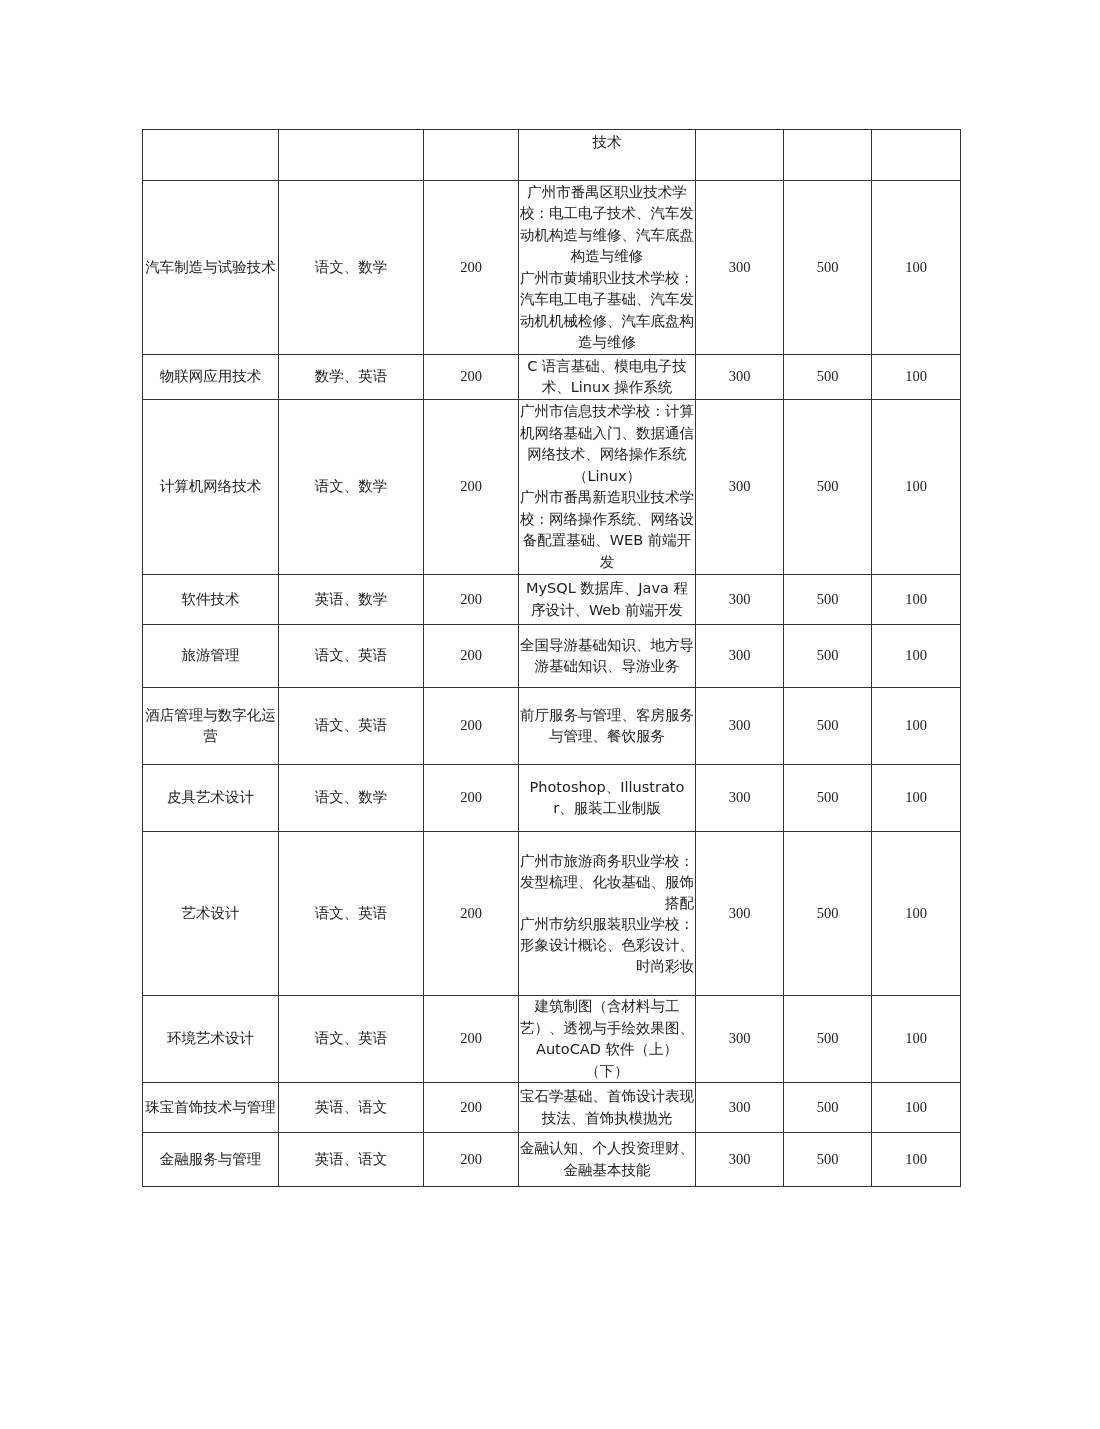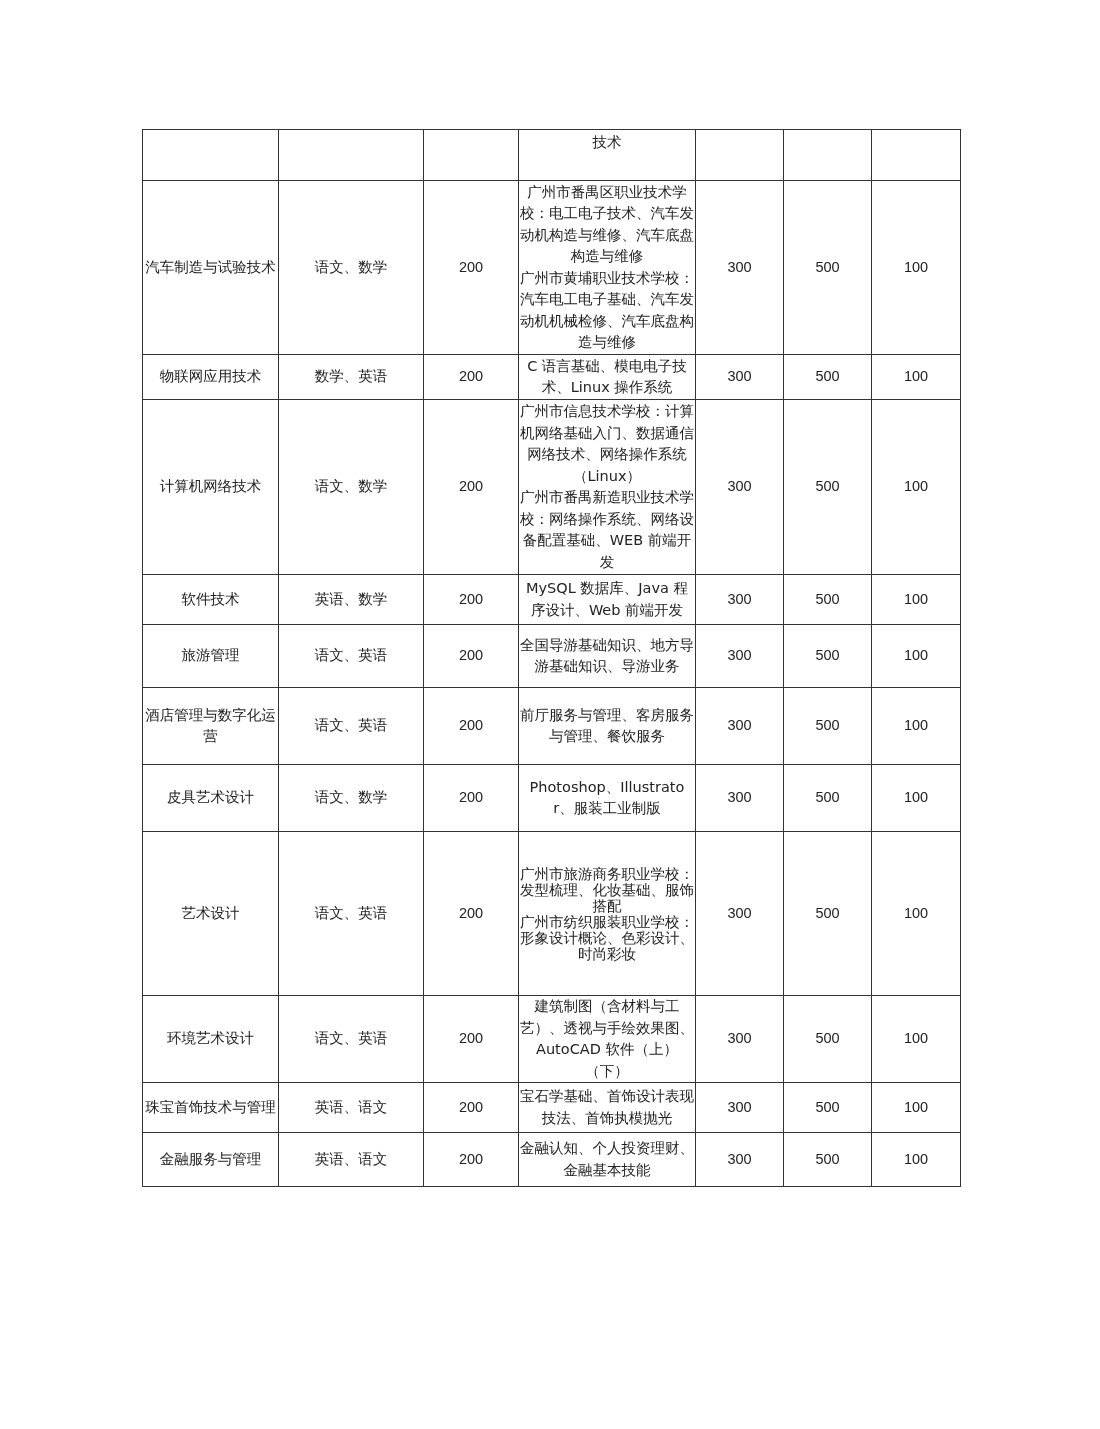--- a/index.html
+++ b/index.html
@@ -33,36 +33,37 @@
       border: 1.5px solid #333333;
       padding: 0 1px;
       text-align: center;
       vertical-align: middle;
       font-size: 14.5px;
       line-height: 21.5px;
       overflow: hidden;
       word-break: break-all;
     }
     td.num {
-      font-family: Liberation Sans, sans-serif;
+      font-family: Liberation Serif, serif;
       font-size: 14.5px;
     }
     td.courses {
       font-size: 14.5px;
       line-height: 21.5px;
     }
     td.courses.top-align {
       vertical-align: top;
       padding-top: 2px;
     }
     td.courses .line {
       display: block;
     }
     td.courses.loose .line {
-      line-height: 16px;
+      line-height: 21px;
+      text-align: right;
     }
   </style>
 </head>
 <body>
 
 <div class="page">
   <table class="grid">
     <colgroup>
       <col style="width:136px">
       <col style="width:145px">

